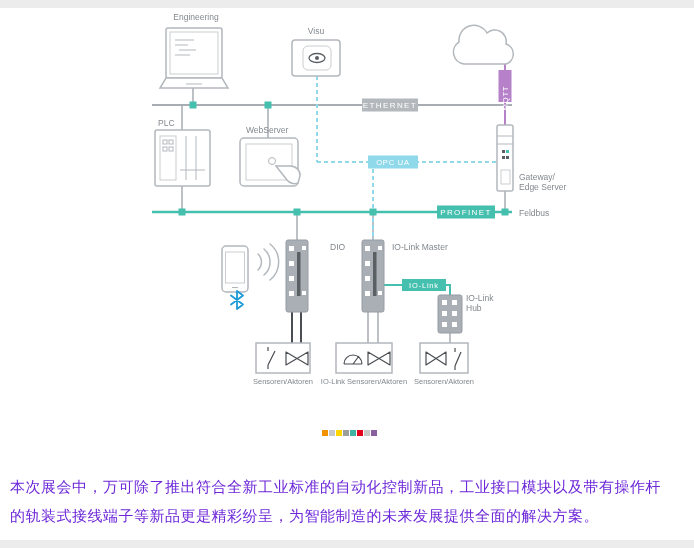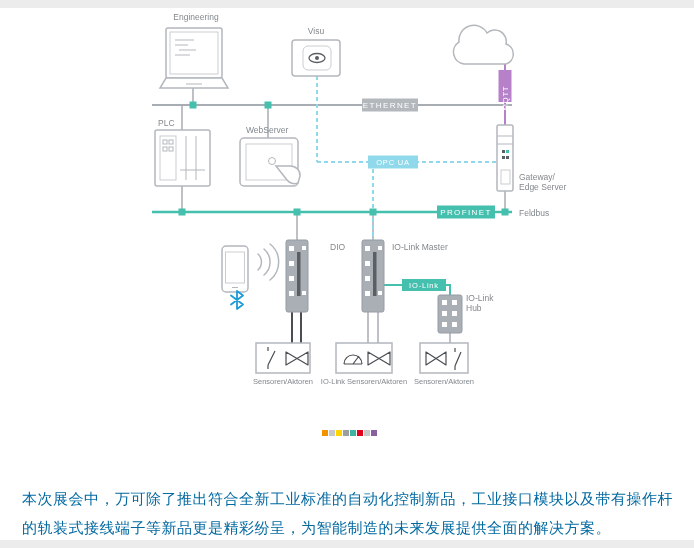--- a/index.html
+++ b/index.html
@@ -32,22 +32,22 @@
   .lbl    { font-family:"Liberation Sans",sans-serif; font-size:8.5px; fill:#83888d; }
   .lbl-c  { text-anchor:middle; }
   .lbl-sm { font-size:7.5px; }
   .bus-lbl { font-family:"Liberation Sans",sans-serif; font-size:8px; fill:#fff;
              letter-spacing:1.4px; text-anchor:middle; }
   .bus-lbl-sm { font-size:7.5px; letter-spacing:0.8px; }
 
   .color-strip { position:absolute; top:430px; left:322px; display:flex; gap:1px; }
   .color-strip .chip { width:6px; height:6px; display:inline-block; }
 
-  .caption { position:absolute; top:472px; left:10px; width:664px; margin:12px;
-             font-size:15px; line-height:1.95; letter-spacing:0.5px; color:#0369a1; }
+  .caption { position:absolute; top:472px; left:10px; width:664px; margin:0;
+             font-size:15px; line-height:1.95; letter-spacing:0.5px; color:#6d28d9; }
 </style>
 </head>
 <body>
 
 <div class="page">
   <div class="strip top"></div>
 
   <svg width="694" height="462" viewBox="0 0 694 462">
 
     <line x1="152" y1="105" x2="512" y2="105" class="bus-gray"></line>

